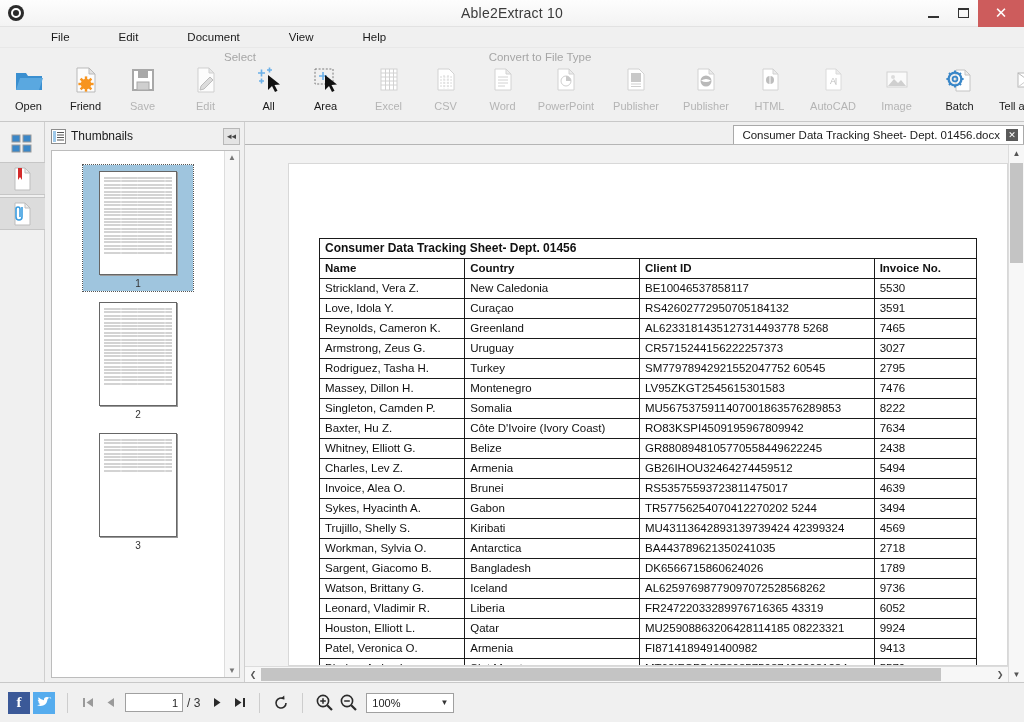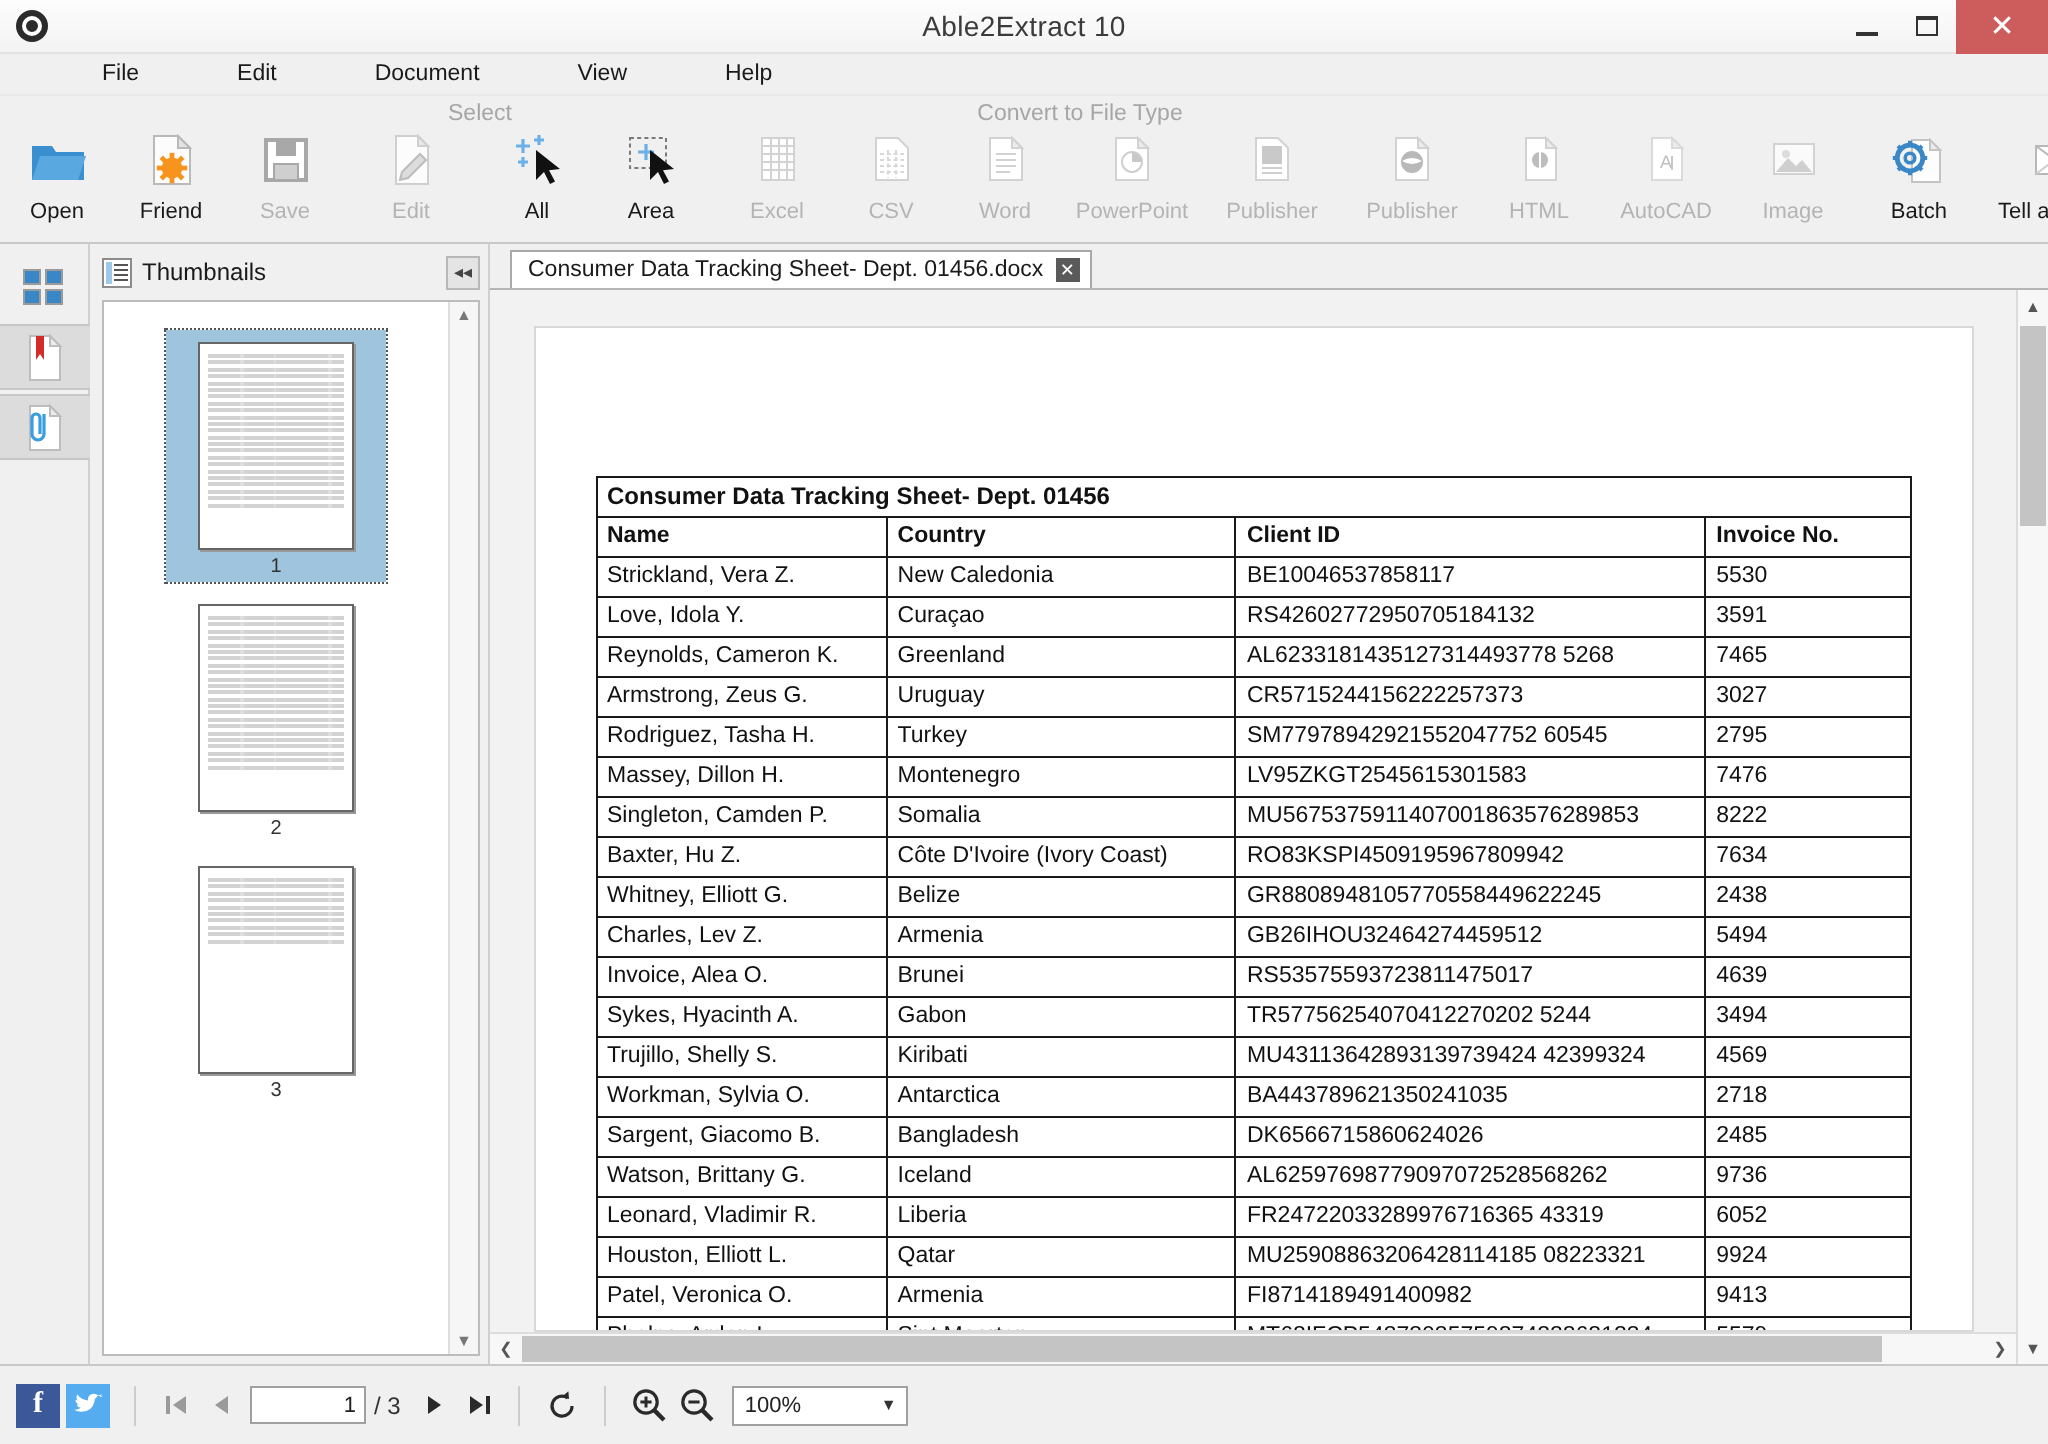--- a/index.html
+++ b/index.html
@@ -273,20 +273,21 @@
     min-width: 0;
     background: #f0f0f0;
   }
   .tabstrip {
     height: 22px;
     display: flex;
     align-items: flex-end;
     padding-left: 10px;
     background: #f0f0f0;
     flex: 0 0 auto;
+    justify-content: flex-end;
   }
   .doctab {
     height: 19px;
     background: #fff;
     border: 1px solid #a9a9a9;
     border-bottom: none;
     display: flex;
     align-items: center;
     padding: 0 5px 0 8px;
     font-size: 11.5px;
@@ -316,21 +317,21 @@
     position: relative;
     overflow: hidden;
     display: flex;
     flex-direction: column;
     min-width: 0;
   }
   .page-canvas {
     flex: 1 1 auto;
     overflow: hidden;
     display: flex;
-    justify-content: center;
+    justify-content: flex-end;
     min-height: 0;
   }
   .page {
     width: 720px;
     background: #fff;
     border: 1px solid #d8d8d8;
     margin-top: 18px;
     padding: 74px 30px 0 30px;
     overflow: hidden;
   }
@@ -1228,21 +1229,21 @@
                 <tr>
                       <td>Workman, Sylvia O.</td>
                       <td>Antarctica</td>
                       <td>BA443789621350241035</td>
                       <td>2718</td>
                     </tr>
                 <tr>
                       <td>Sargent, Giacomo B.</td>
                       <td>Bangladesh</td>
                       <td>DK6566715860624026</td>
-                      <td>2485</td>
+                      <td>1789</td>
                     </tr>
                 <tr>
                       <td>Watson, Brittany G.</td>
                       <td>Iceland</td>
                       <td>AL62597698779097072528568262</td>
                       <td>9736</td>
                     </tr>
                 <tr>
                       <td>Leonard, Vladimir R.</td>
                       <td>Liberia</td>

